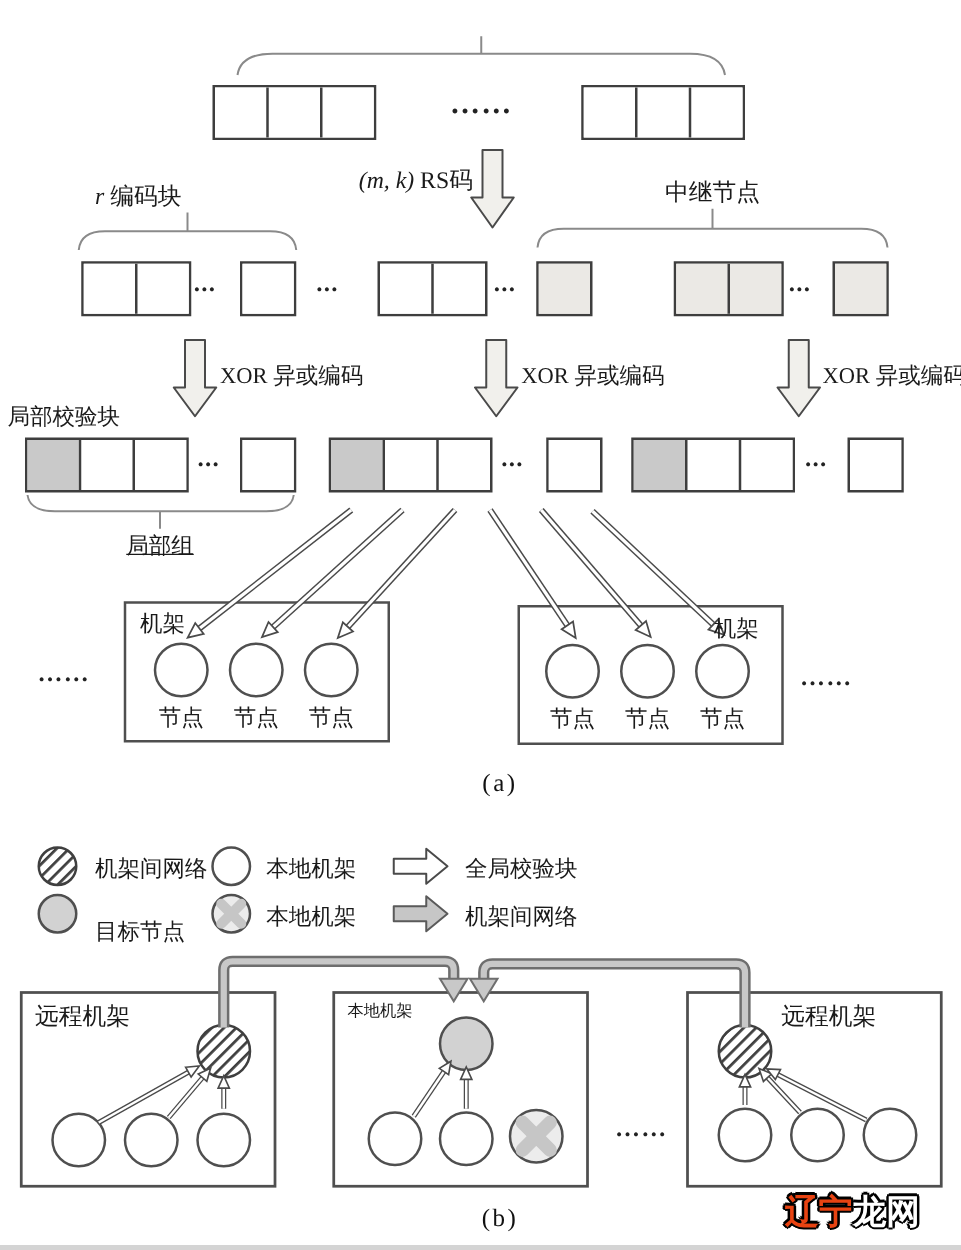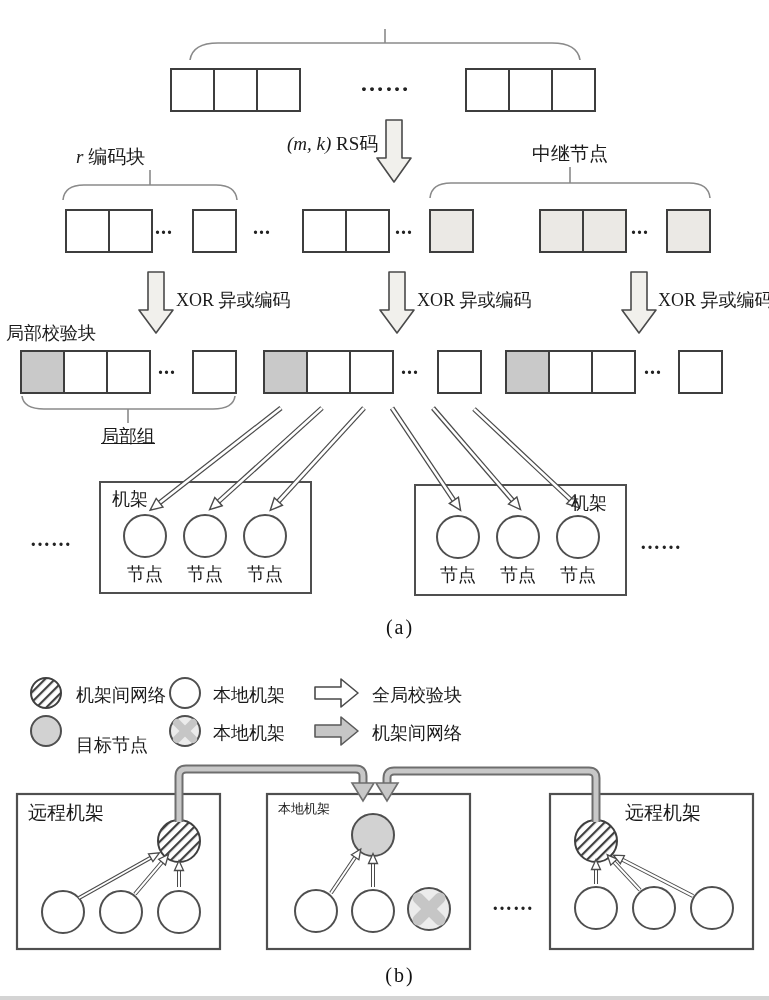--- a/index.html
+++ b/index.html
@@ -286,15 +286,18 @@
   <div class="legend-txt" style="left:76px;top:733px;">目标节点</div>
   <div class="legend-txt" style="left:213px;top:721px;">本地机架</div>
   <div class="legend-txt" style="left:372px;top:721px;">机架间网络</div>
 
   <div class="lbl" style="left:28px;top:800px;font-size:19px;">远程机架</div>
   <div class="lbl" style="left:278px;top:800px;font-size:13px;">本地机架</div>
   <div class="lbl" style="left:625px;top:800px;font-size:19px;">远程机架</div>
   <div class="dots" style="left:492px;top:892px;">……</div>
   <div class="cap ctr" style="left:355px;top:964px;width:90px;">(b)</div>
 
+  <div class="wm">
+    <span class="red">辽宁</span><span class="white">龙网</span>
+  </div>
 
   <div class="bottom-strip"></div>
 </div>
 
 </body></html>

